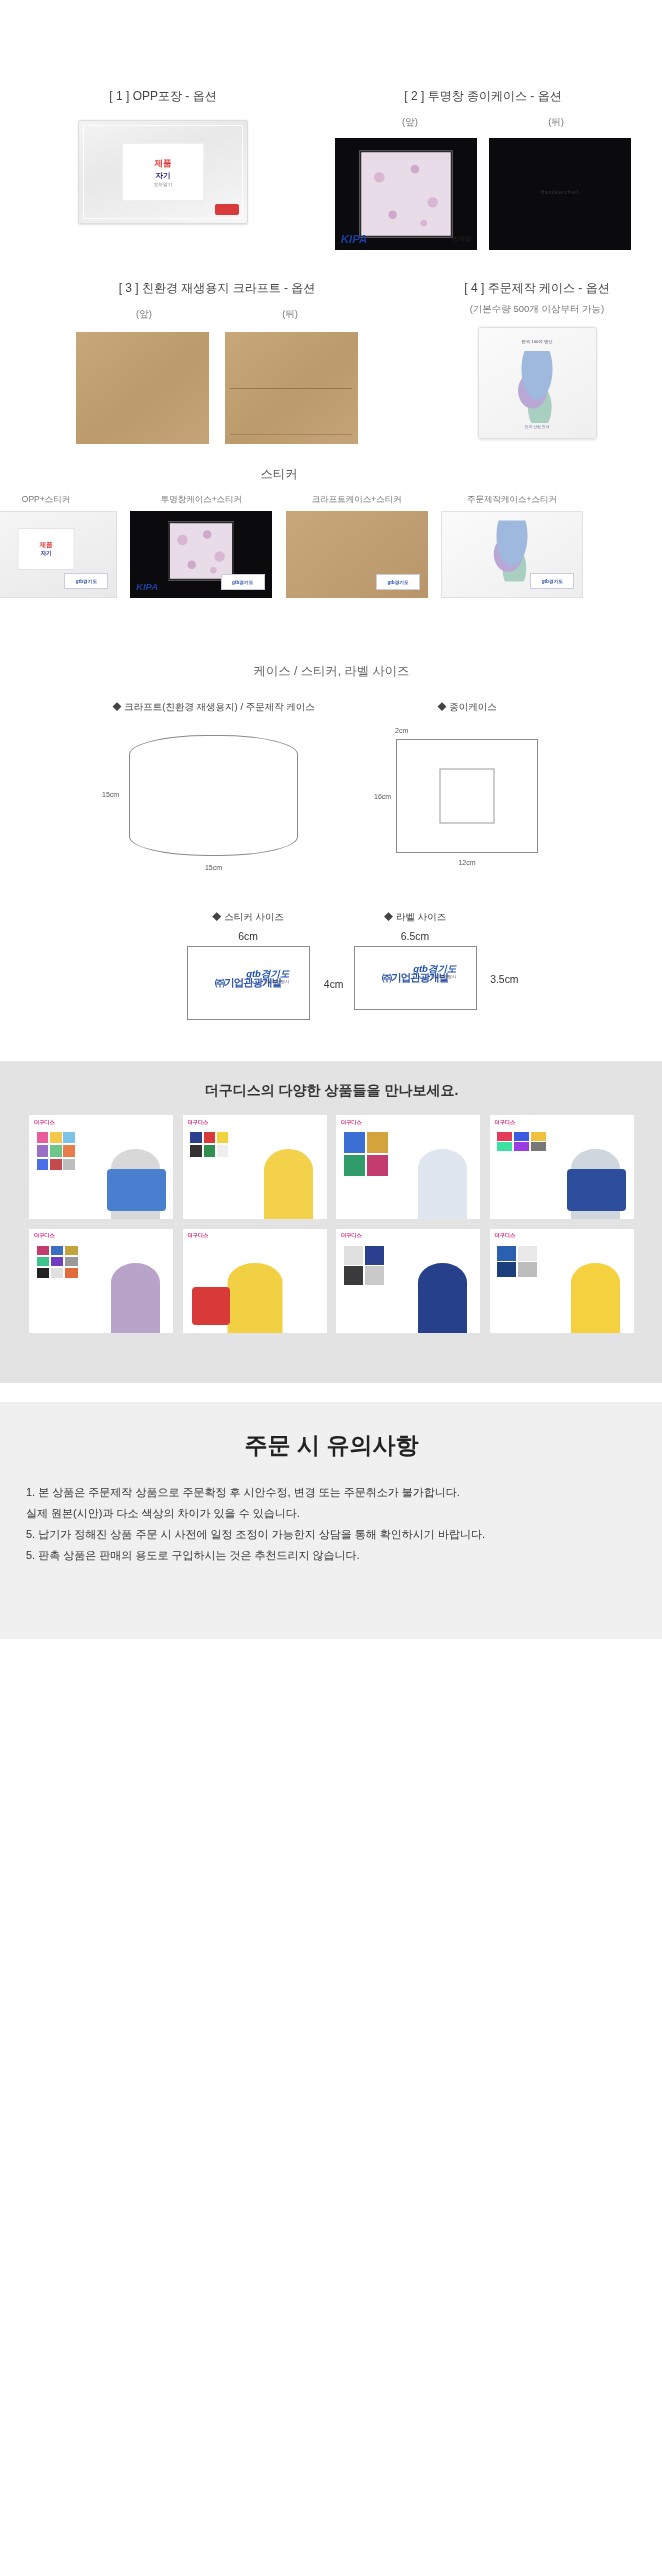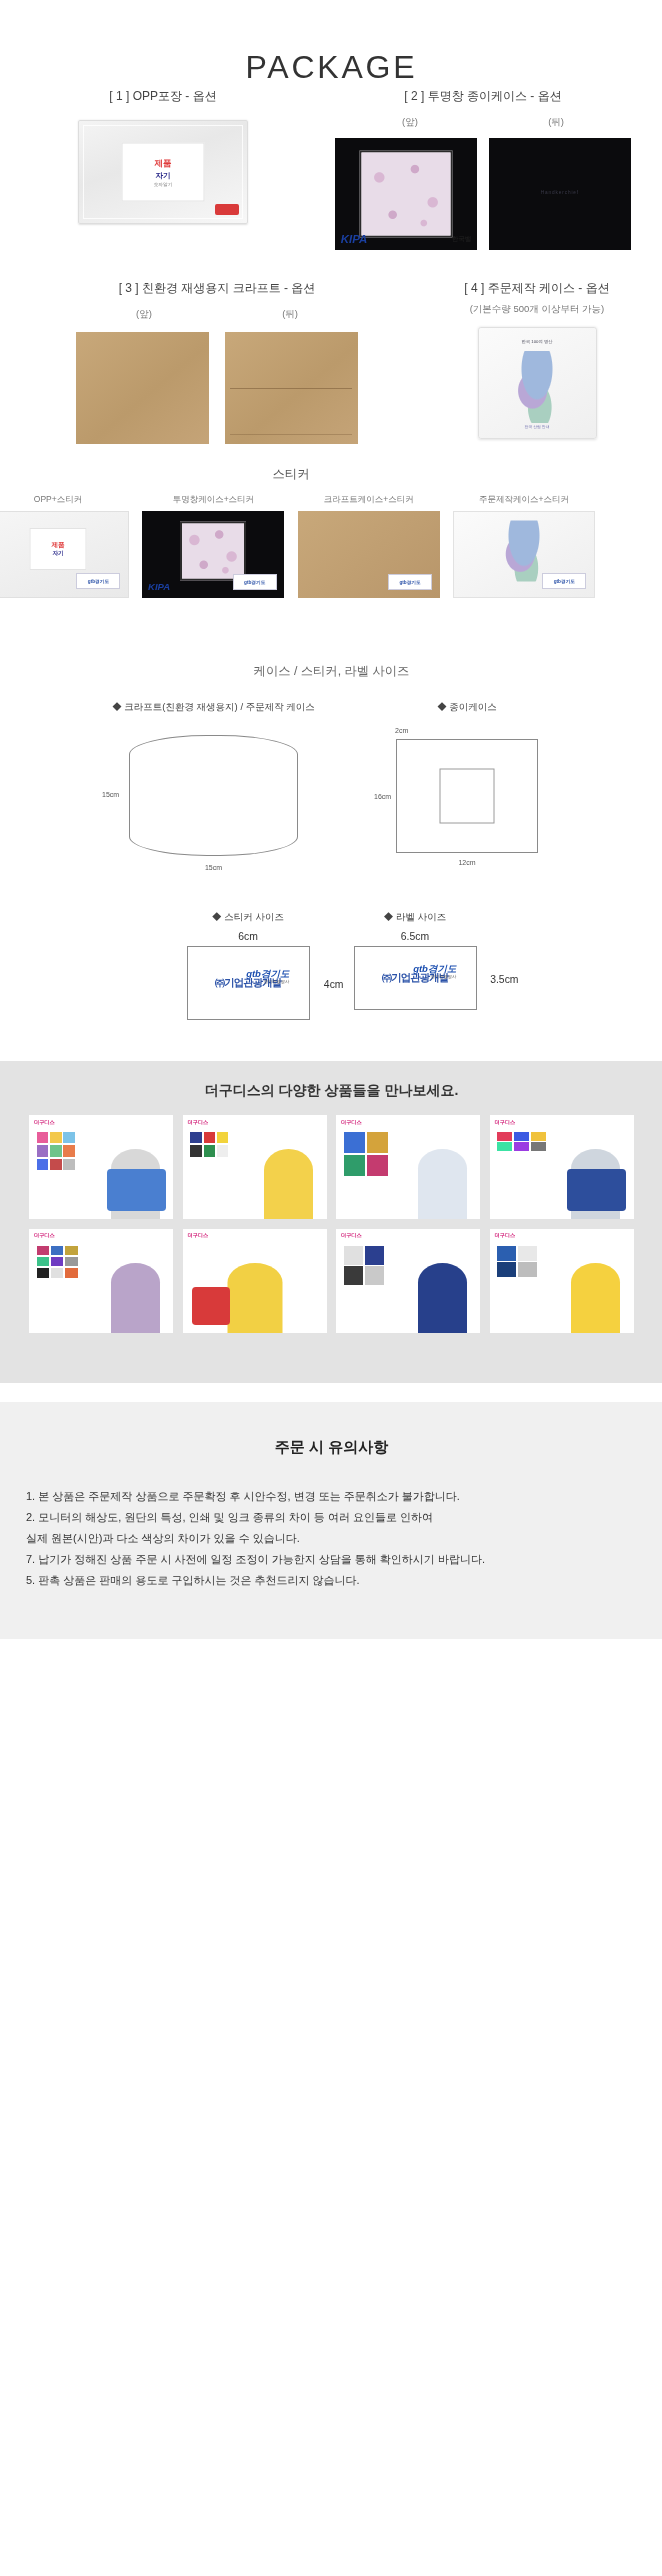--- a/index.html
+++ b/index.html
@@ -121,21 +121,21 @@
     width:55px;height:72px;
     background:
       radial-gradient(ellipse at 50% 25%, #9fb8dd 0 15px, transparent 16px),
       radial-gradient(ellipse at 42% 55%, #b9a7d6 0 14px, transparent 15px),
       radial-gradient(ellipse at 55% 78%, #a9cfc0 0 11.4px, transparent 12.3px);
   }
   .map-cap{position:absolute;left:0;right:0;top:11.4px;text-align:center;font-size:4.3px;color:#445;}
   .map-foot{position:absolute;left:0;right:0;bottom:9.5px;text-align:center;font-size:3.8px;color:#66a;}
 
   
-  .sticker-sec{position:absolute;top:466px;left:12px;width:558px;height:180px;}
+  .sticker-sec{position:absolute;top:466px;left:0;width:558px;height:180px;}
   .sticker-sec h3{text-align:center;font-size:12.3px;color:#555;font-weight:400;margin:0 0 11.4px;}
   .st-grid{display:flex;justify-content:center;gap:13.3px;padding:0 17px;}
   .st-col{width:142px;text-align:center;}
   .st-cap{font-size:8.5px;color:#777;margin-bottom:4.7px;}
   .st-box{width:142px;height:87px;position:relative;}
   .st-box.opp{background:linear-gradient(160deg,#f6f6f6,#e9e9e9);border:0.9px solid #e0e0e0;}
   .st-box.blk{background:#0b0b0d;}
   .st-box.krf{background:linear-gradient(140deg,#c8a87a,#b8966a);}
   .st-box.cst{background:linear-gradient(150deg,#fbfbfb,#eee);border:0.9px solid #e2e2e2;}
   .mini-label{
@@ -220,30 +220,29 @@
   .cone{
     position:absolute;right:13.3px;bottom:0;width:49px;height:70px;
     background:#d8d8d8;border-radius:50% 50% 0 0 / 28% 28% 0 0;
   }
   .scarf{
     position:absolute;right:7.6px;bottom:7.6px;width:59px;height:42px;
   }
 
   
   .notice{position:absolute;top:1402px;left:0;width:663px;height:237px;background:#f0f0f0;}
-  .notice h2{text-align:center;font-size:15px;color:#222;font-weight:bold;margin:8px;padding:28px 7px 21px;}
+  .notice h2{text-align:center;font-size:23px;color:#222;font-weight:bold;margin:0;padding:28px 7px 21px;}
   .notice ol{margin:0;padding:0 26px;list-style:none;}
   .notice li{font-size:11px;color:#333;line-height:21px;}
 </style>
 </head>
 <body>
 
 <div class="page">
 
-  <div class="pkg-title">PACKAGE</div>
 
   <div class="row1">
 
     <div class="r1-left">
       <div class="sect-label">[ 1 ] OPP포장 - 옵션</div>
       <div class="opp-bag">
         <div class="opp-sticker">
           <span class="t1">제품</span>
           <span class="t2">자기</span>
           <span class="t3">숫자알기</span>
@@ -504,21 +503,20 @@
         <div class="cone" style="background:#f5d13f;"></div>
       </div>
 
     </div>
   </div>
 
   <div class="notice">
     <h2>주문 시 유의사항</h2>
     <ol>
       <li>1. 본 상품은 주문제작 상품으로 주문확정 후 시안수정, 변경 또는 주문취소가 불가합니다.</li>
-      <li>2. 모니터의 해상도, 원단의 특성, 인쇄 및 잉크 종류의 차이 등 여러 요인들로 인하여</li>
       <li class="sub">실제 원본(시안)과 다소 색상의 차이가 있을 수 있습니다.</li>
-      <li>7. 납기가 정해진 상품 주문 시 사전에 일정 조정이 가능한지 상담을 통해 확인하시기 바랍니다.</li>
+      <li>5. 납기가 정해진 상품 주문 시 사전에 일정 조정이 가능한지 상담을 통해 확인하시기 바랍니다.</li>
       <li>5. 판촉 상품은 판매의 용도로 구입하시는 것은 추천드리지 않습니다.</li>
     </ol>
   </div>
 
 </div>
 
 
 </body></html>

